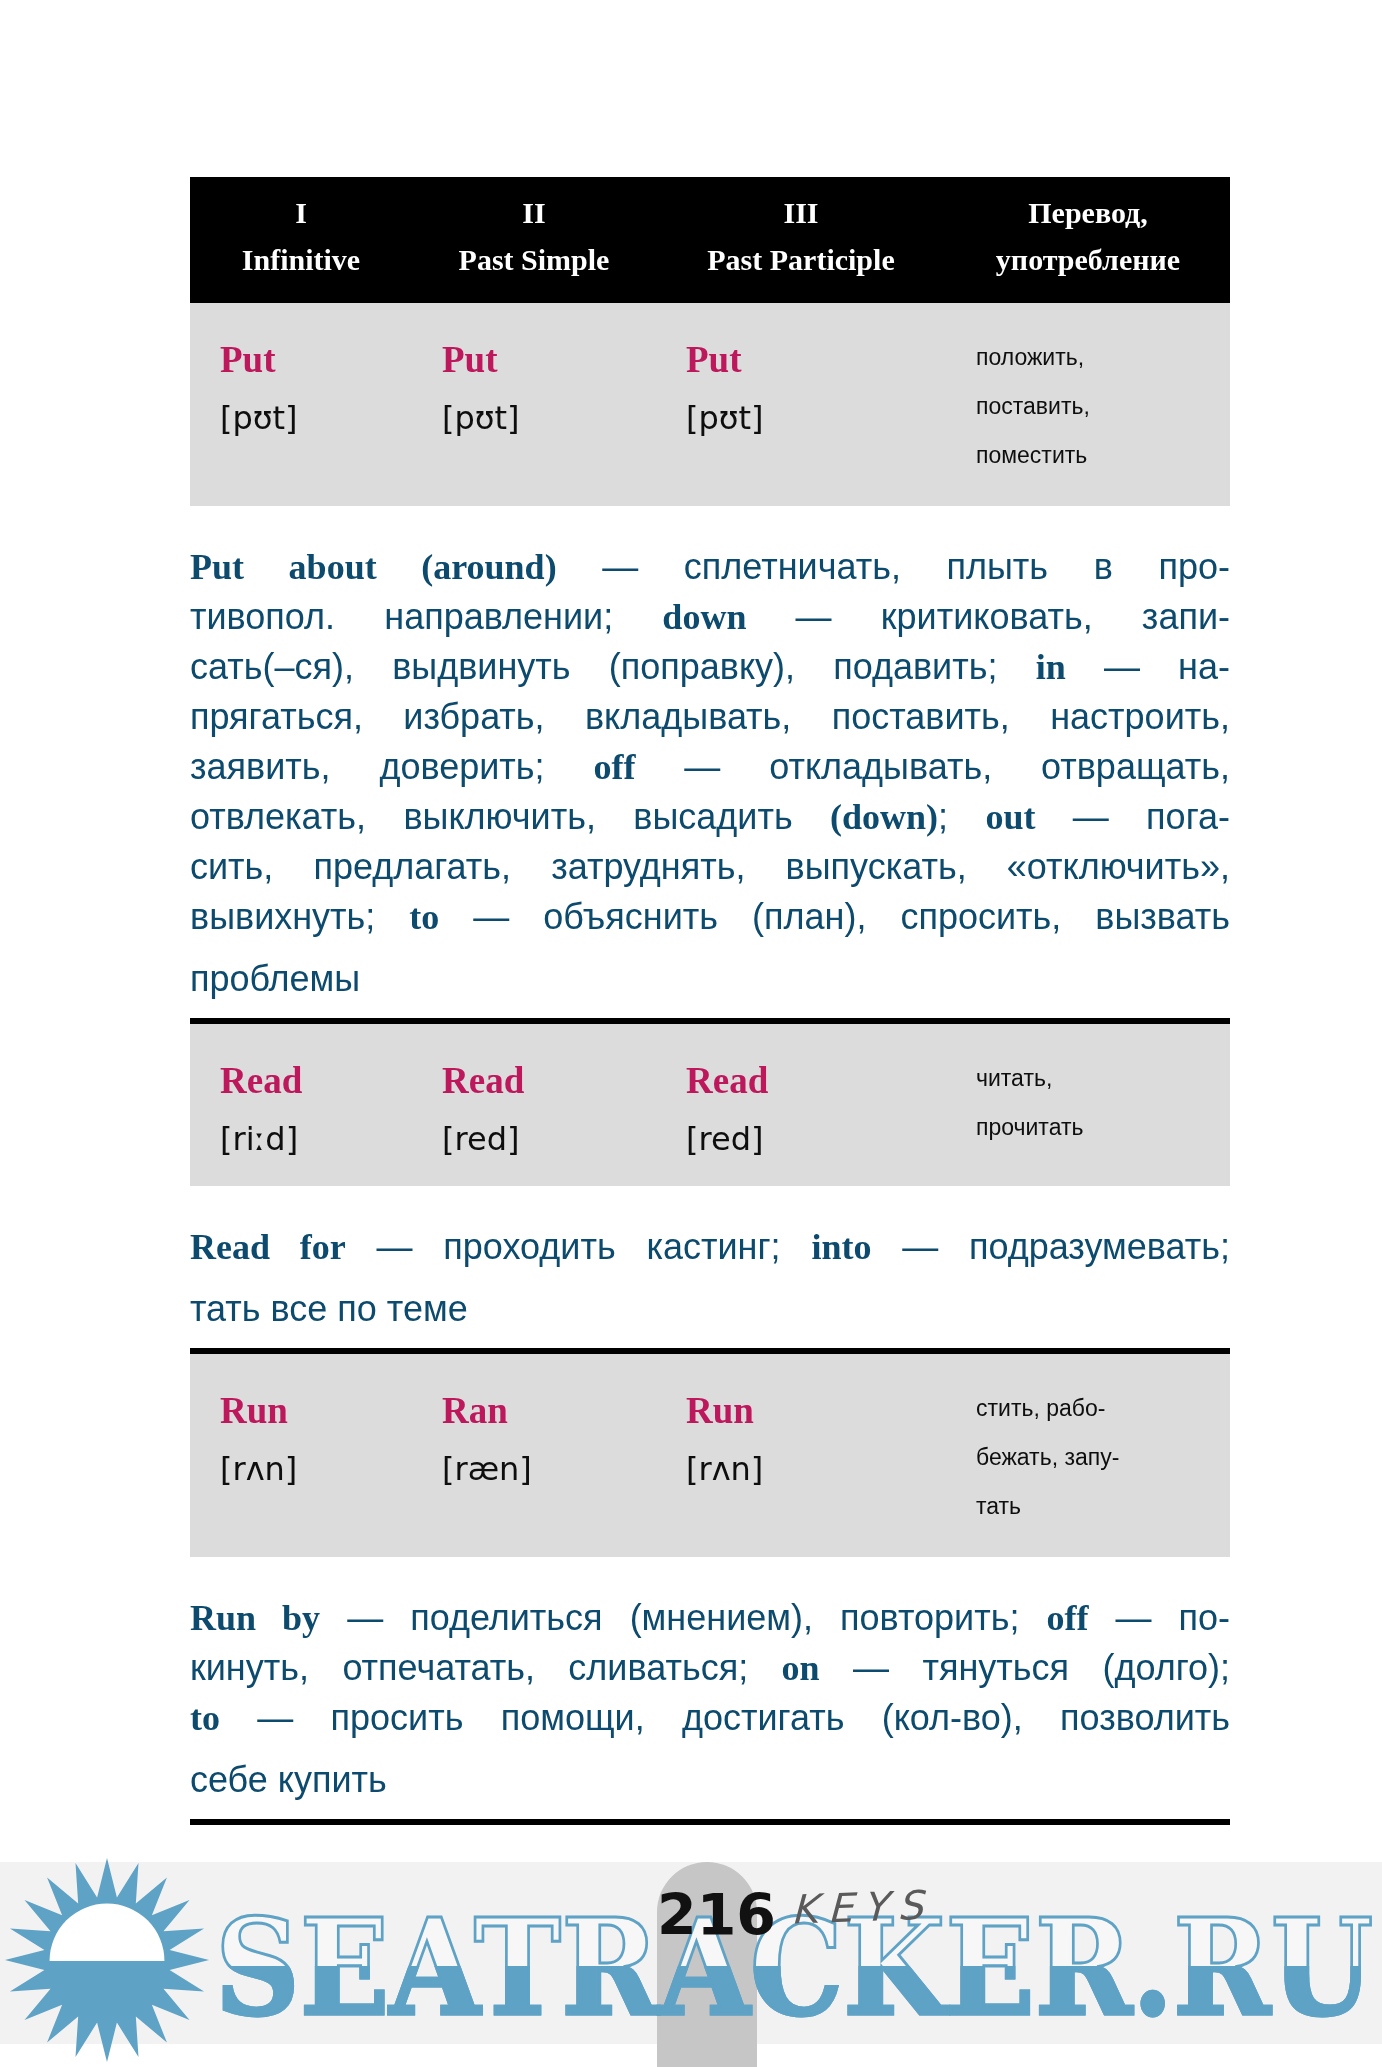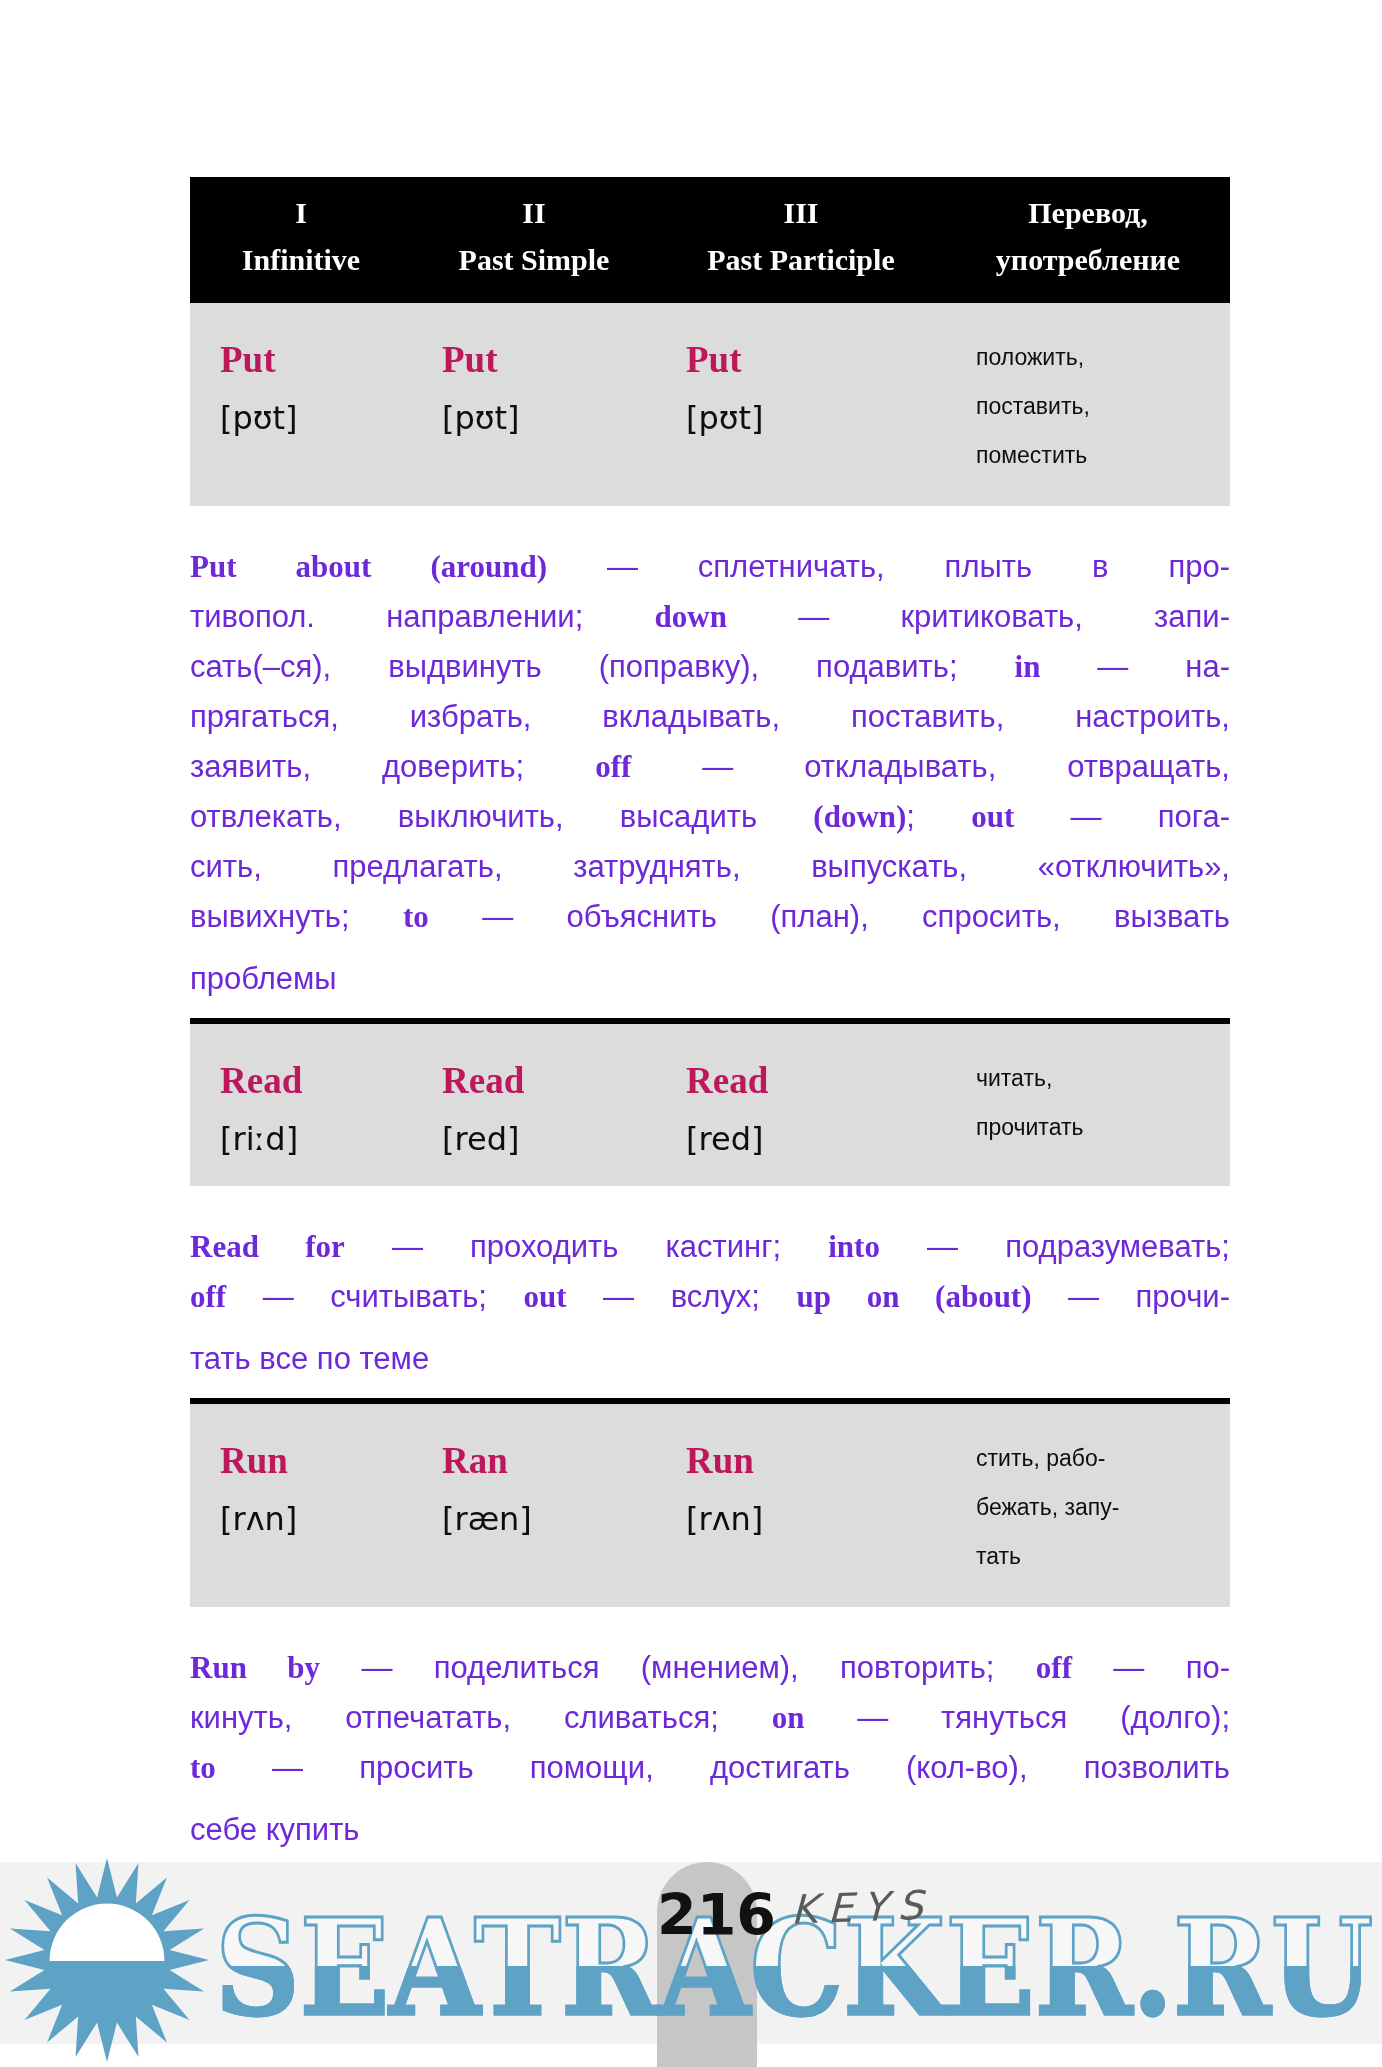--- a/index.html
+++ b/index.html
@@ -23,21 +23,21 @@
   .verb-cell { padding:36px 0 26px 30px; }
   .verb-word {
     font-family:"Liberation Serif", serif; font-weight:bold;
     font-size:37px; line-height:42px; color:#be185d;
   }
   .ipa {
     font-family:"DejaVu Sans", sans-serif;
     font-size:32px; line-height:42px; margin-top:16px; color:#0e0e0e;
   }
   .transl-cell { padding:30px 18px 26px 30px; font-size:23px; line-height:49px; color:#0e0e0e; }
-  .usage { margin:36px 0 14px; font-size:31px; line-height:50px; color:#6d28d9; }
+  .usage { margin:36px 0 14px; font-size:36px; line-height:50px; color:#0c4a6e; }
   .uline { text-align:justify; text-align-last:justify; }
   .uline.last { text-align-last:auto;margin-top:12px; }
   .pv { font-family:"Liberation Serif", serif; font-weight:bold; }
   .endrule { border-top:6px solid #000000; height:0; }
 
   
   .foot-band { position:absolute; left:0; top:1862px; width:1382px; height:182px;
                background:#f2f2f2; z-index:0; }
   .page-tab { position:absolute; left:657px; top:1862px; width:100px; height:205px;
               background:#c6c6c6; border-radius:50px 50px 0 0; z-index:1; }
@@ -120,21 +120,20 @@
             <div class="verb-word">Read</div>
             <div class="ipa">[red]</div>
           </div>
           <div class="transl-cell">
             <div class="transl-line">читать,</div>
             <div class="transl-line">прочитать</div>
           </div>
         </div>
         <div class="usage">
           <div class="uline"><span class="pv">Read for</span><span class="ru"> — проходить кастинг; </span><span class="pv">into</span><span class="ru"> — подразумевать;</span></div>
-          <div class="uline"><span class="pv">off</span><span class="ru"> — считывать; </span><span class="pv">out</span><span class="ru"> — вслух; </span><span class="pv">up on (about)</span><span class="ru"> — прочи-</span></div>
           <div class="uline last"><span class="ru">тать все по теме</span></div>
         </div>
         <div class="grid-row cols">
           <div class="verb-cell">
             <div class="verb-word">Run</div>
             <div class="ipa">[rʌn]</div>
           </div>
           <div class="verb-cell">
             <div class="verb-word">Ran</div>
             <div class="ipa">[ræn]</div>

